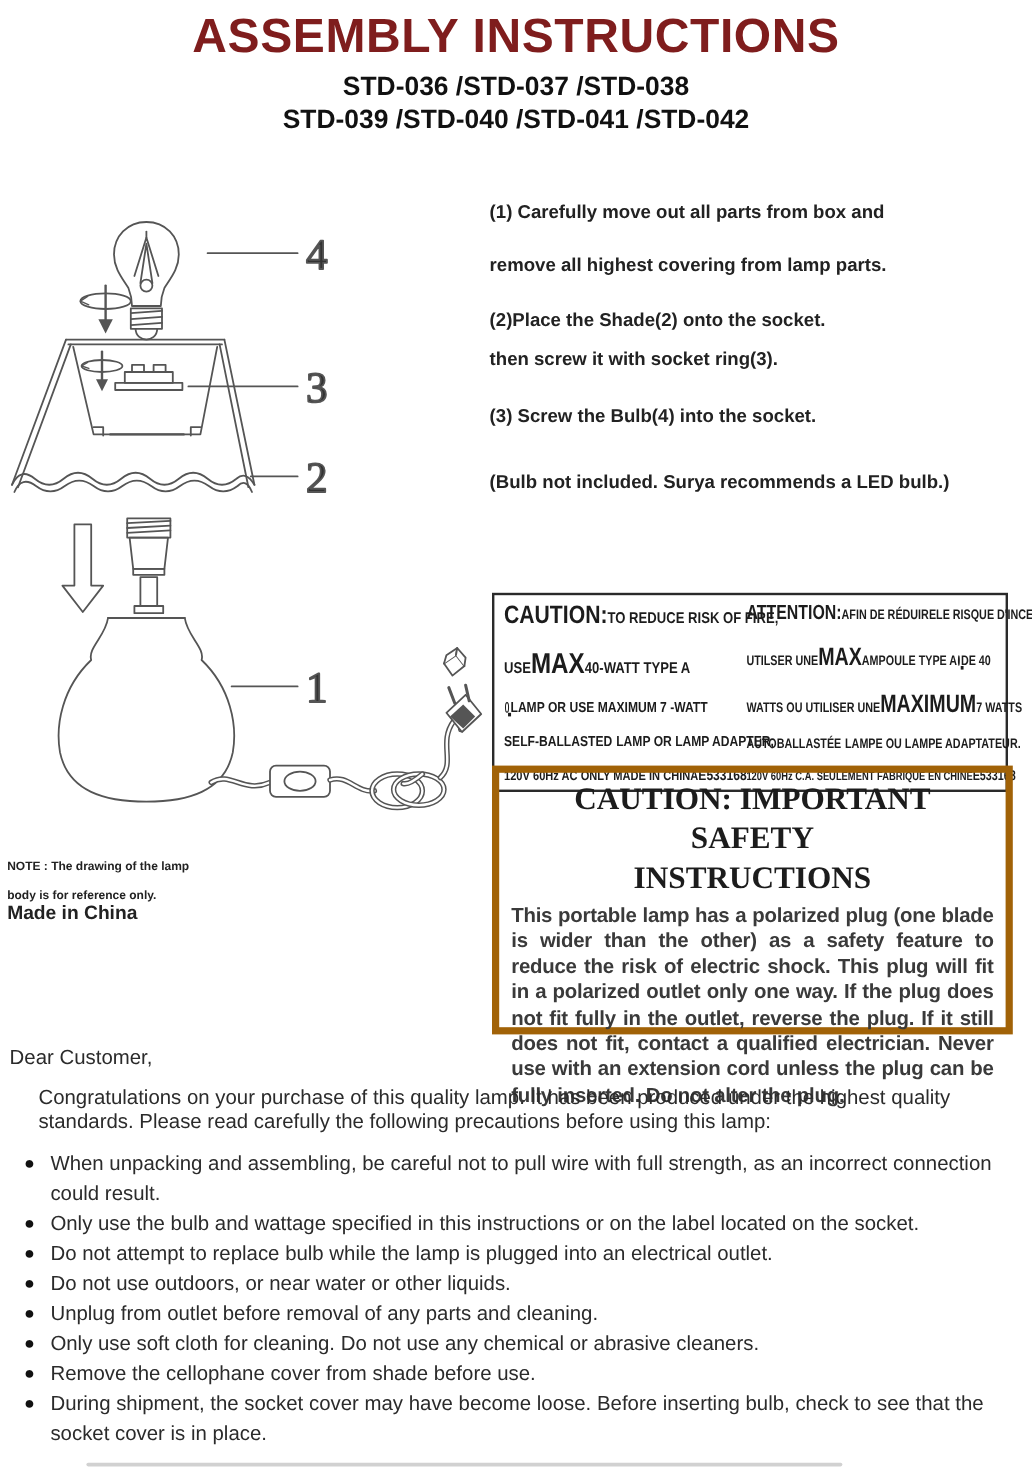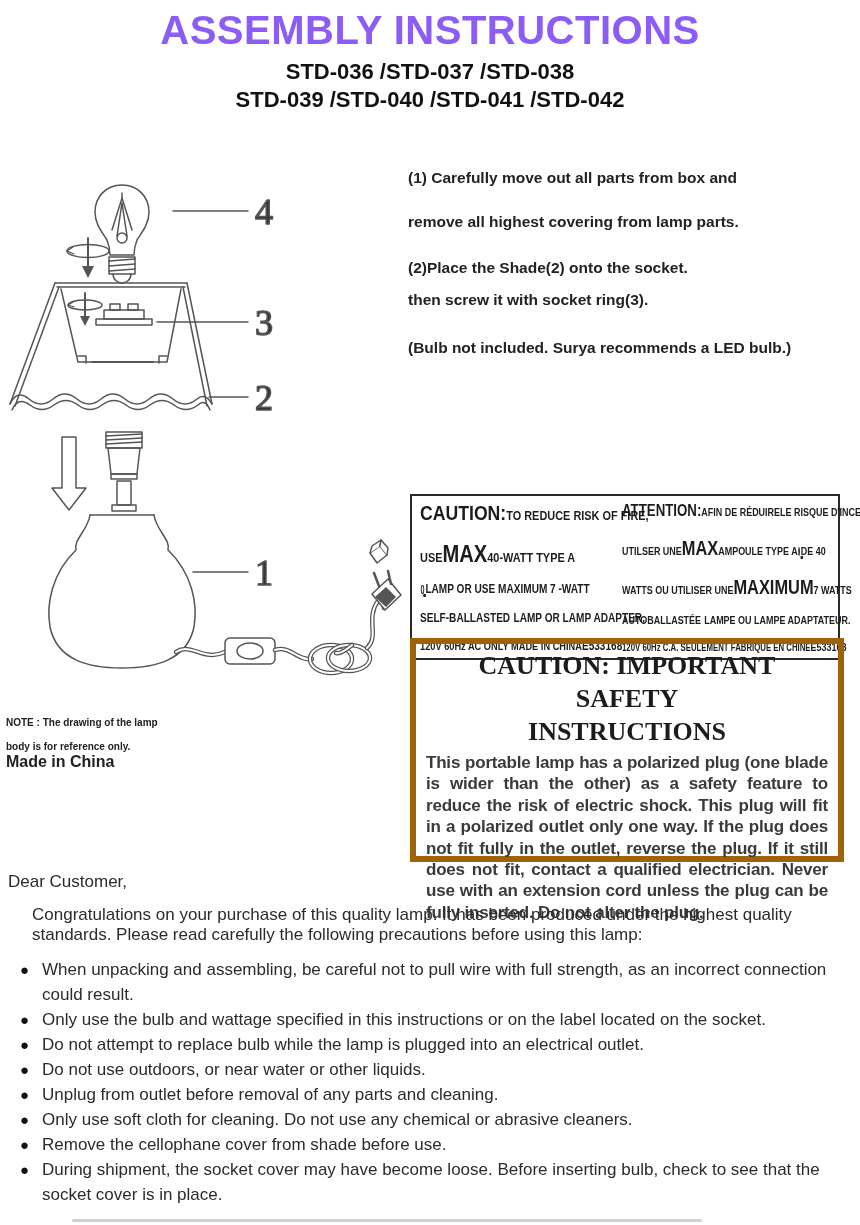--- a/index.html
+++ b/index.html
@@ -2,21 +2,21 @@
 <html><head>
 <meta charset="utf-8">
 <style>
   * { margin:0; padding:0; box-sizing:border-box; }
   html,body { background:#fff; }
   body { font-family:"Liberation Sans", sans-serif; color:#2b2b2b; }
   .page { position:relative; width:860px; height:1225px; background:#ffffff; overflow:hidden; }
 
   
   .title { position:absolute; top:8px; left:0; width:100%; text-align:center;
-           font-size:40px; font-weight:bold; color:#8b5cf6; letter-spacing:0.5px; }
+           font-size:40px; font-weight:bold; color:#7f1d1d; letter-spacing:0.5px; }
   .model-line { position:absolute; left:0; width:100%; text-align:center;
                 font-size:22px; font-weight:bold; color:#111; }
   .model-1 { top:59px; } .model-2 { top:87px; }
 
   
   .steps { position:absolute; left:408px; top:169px; width:450px; }
   .step { font-size:15.5px; font-weight:bold; white-space:nowrap; color:#222; }
   .step-1 { margin-bottom:26px; } .step-2 { margin-bottom:28px; }
   .step-3 { margin-bottom:14px; } .step-4 { margin-bottom:30px; }
   .step-5 { margin-bottom:37px; }
@@ -77,20 +77,21 @@
 
   <div class="title">ASSEMBLY INSTRUCTIONS</div>
   <div class="model-line model-1">STD-036 /STD-037 /STD-038</div>
   <div class="model-line model-2">STD-039 /STD-040 /STD-041 /STD-042</div>
 
   <div class="steps">
     <div class="step step-1">(1) Carefully move out all parts from box and</div>
     <div class="step step-2">remove all highest covering from lamp parts.</div>
     <div class="step step-3">(2)Place the Shade(2) onto the socket.</div>
     <div class="step step-4"> then screw it with socket ring(3).</div>
+    <div class="step step-5">(3) Screw the Bulb(4) into the socket.</div>
     <div class="step step-6">(Bulb not included. Surya recommends a LED bulb.)</div>
   </div>
 
   <svg class="diagram" width="420" height="560" viewBox="0 0 420 560" fill="none" stroke="#555" stroke-width="1.5" stroke-linecap="round" stroke-linejoin="round">
 
     <g>
       <path d="M122,37 C138,37 149,49 149,64 C149,76 142,84 137,92 C135,97 134,103 134,107 L110,107 C110,103 109,97 107,92 C102,84 95,76 95,64 C95,49 106,37 122,37 Z"></path>
       <path d="M112,82 L122,50 L132,82"></path>
       <path d="M117,88 L122,55 M127,88 L122,55"></path>
       <circle cx="122" cy="90" r="5"></circle>

